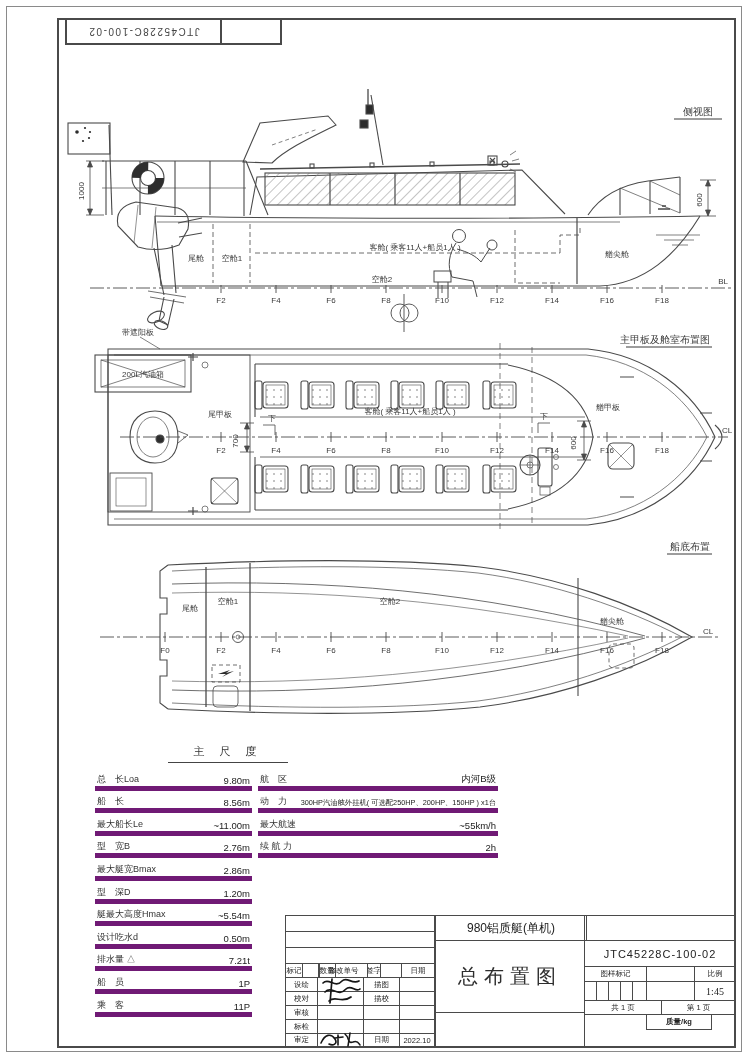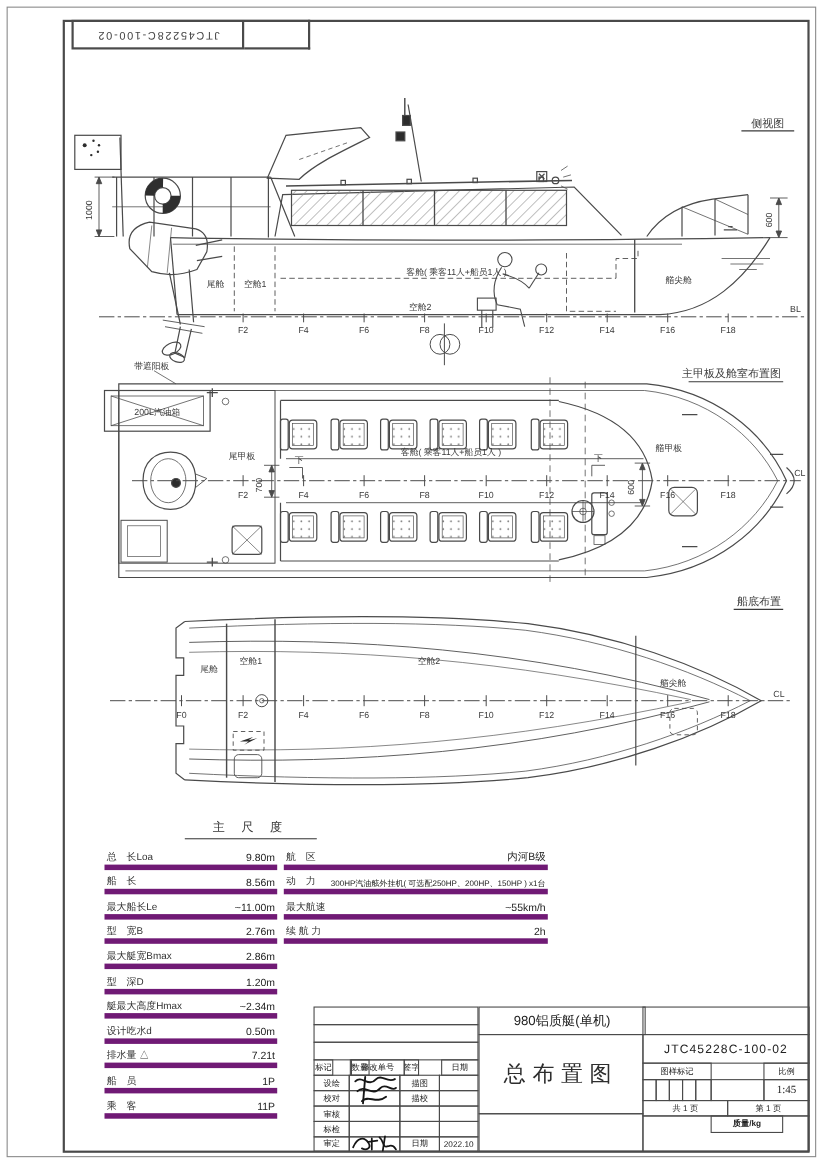--- a/index.html
+++ b/index.html
@@ -407,21 +407,21 @@
     <div class="drow">
         <span class="lbl">最大艇宽Bmax</span>
         <span class="val">2.86m</span>
       </div>
     <div class="drow">
         <span class="lbl">型　深D</span>
         <span class="val">1.20m</span>
       </div>
     <div class="drow">
         <span class="lbl">艇最大高度Hmax</span>
-        <span class="val">~2.34m</span>
+        <span class="val">~5.54m</span>
       </div>
     <div class="drow">
         <span class="lbl">设计吃水d</span>
         <span class="val">0.50m</span>
       </div>
     <div class="drow">
         <span class="lbl">排水量 △</span>
         <span class="val">7.21t</span>
       </div>
     <div class="drow">

